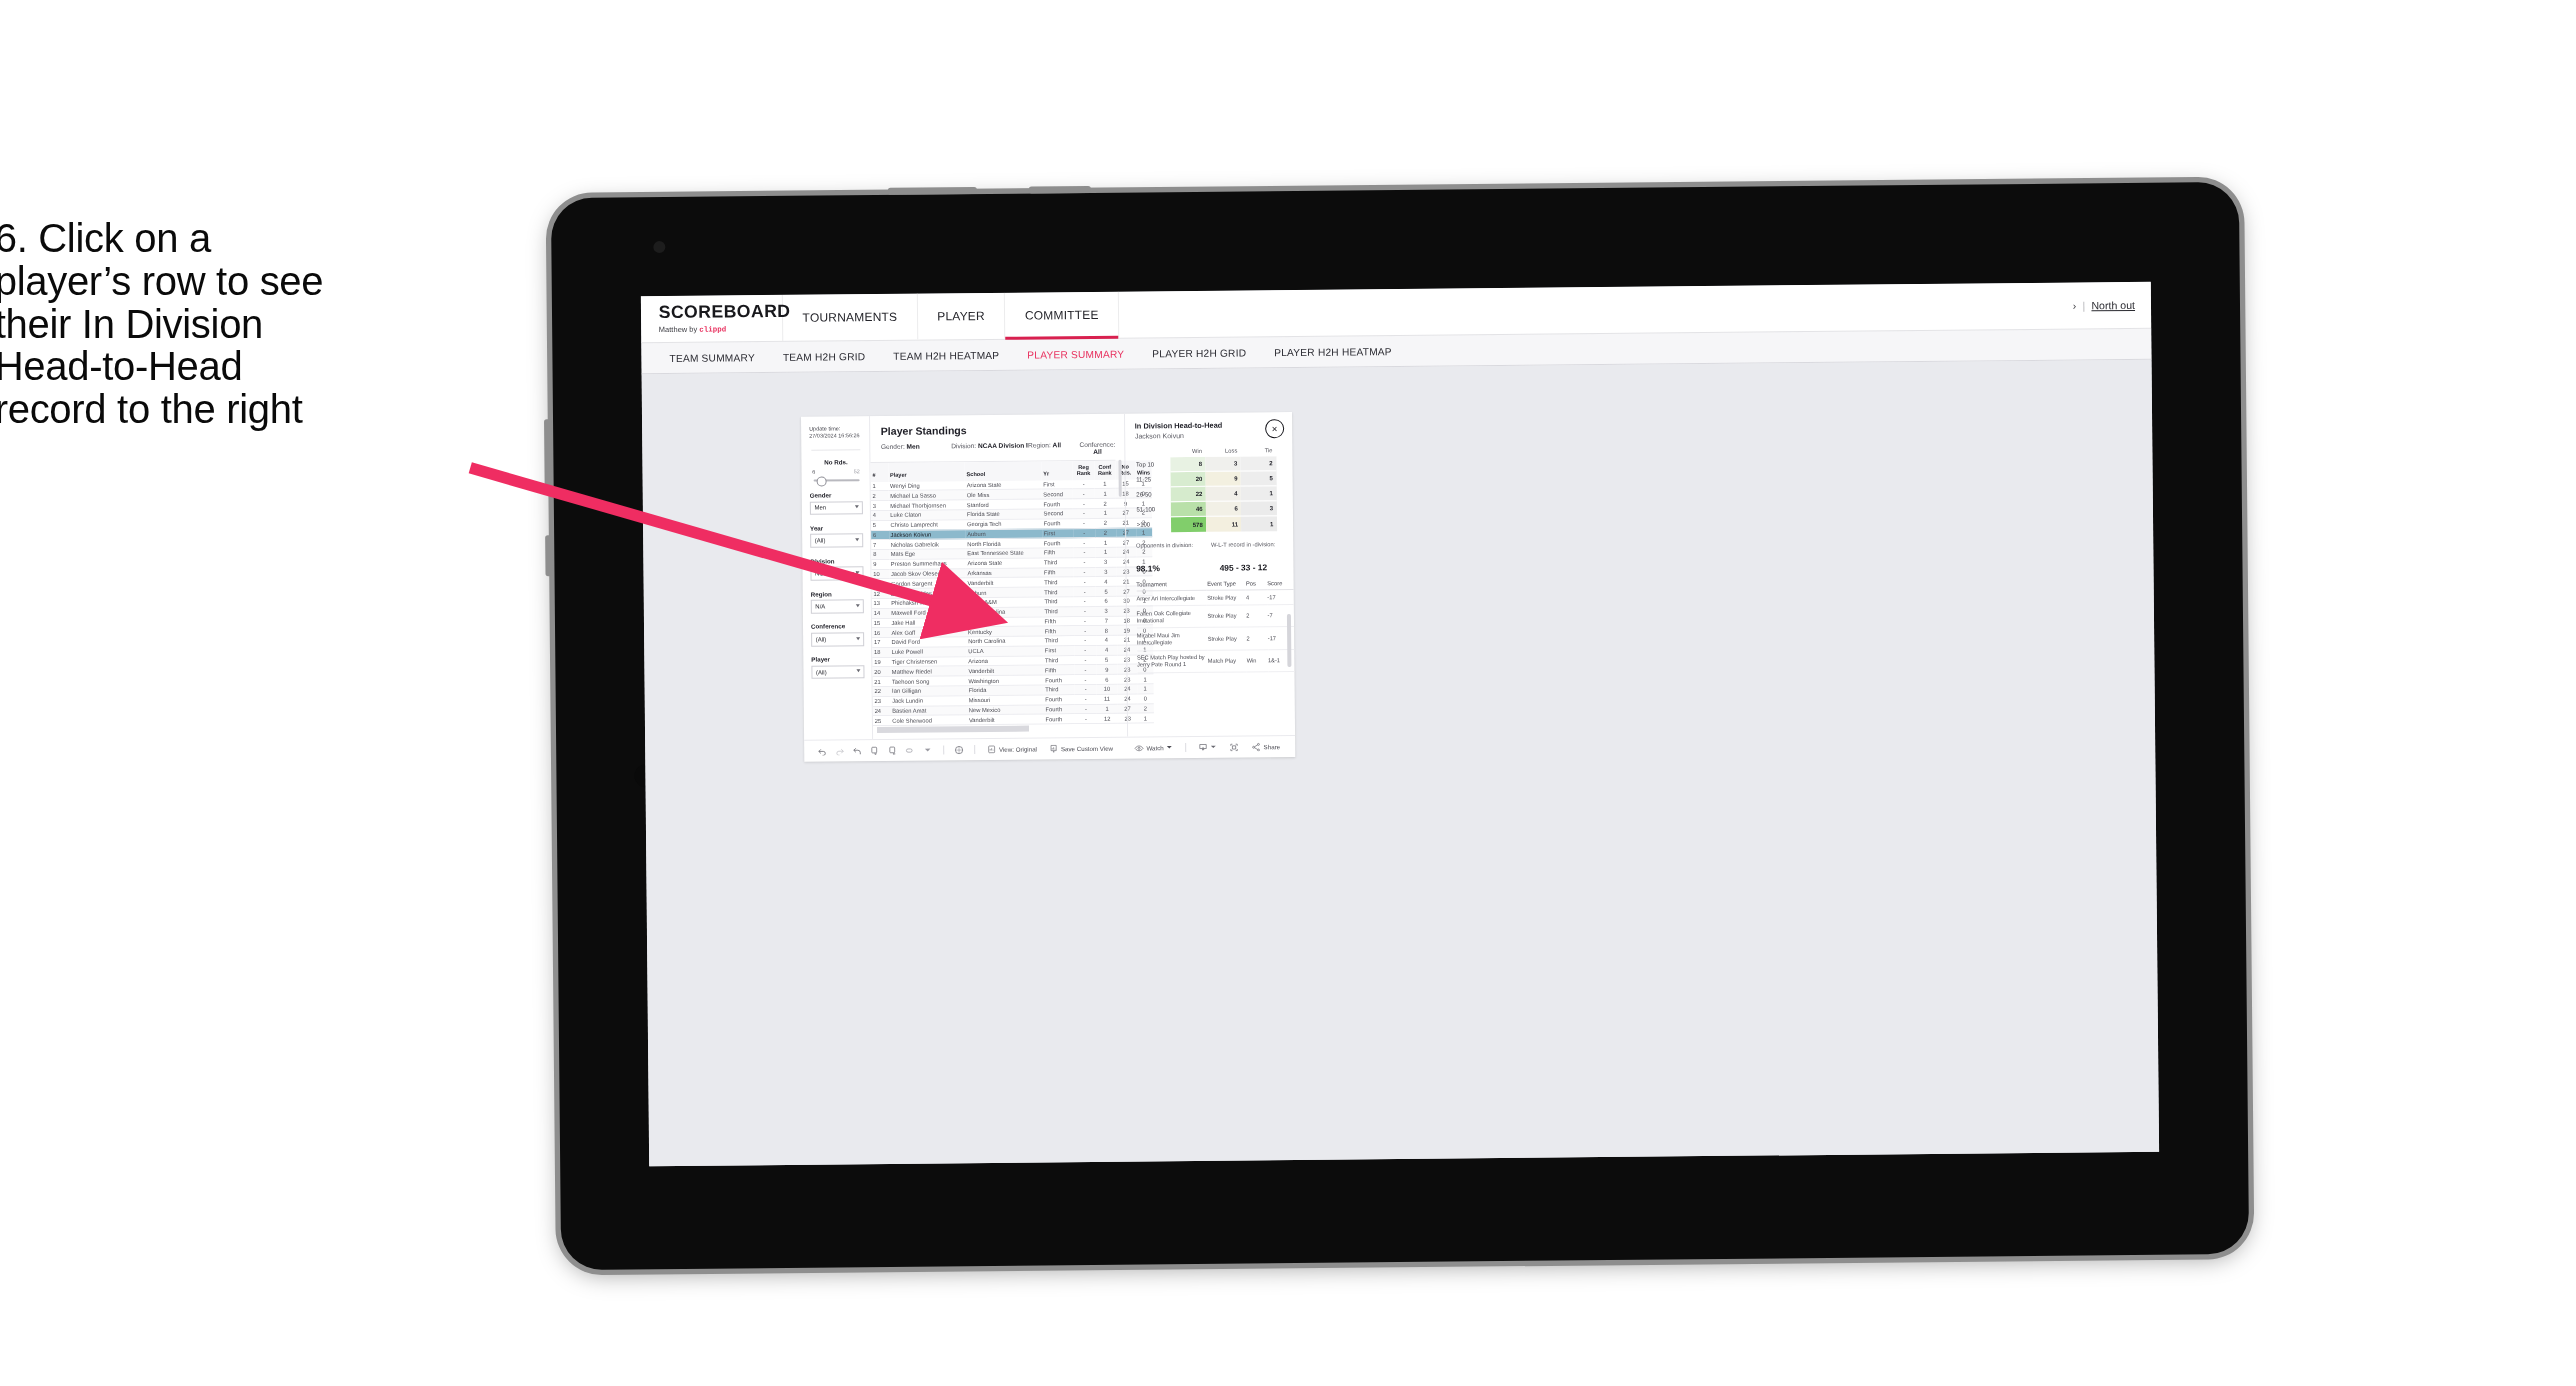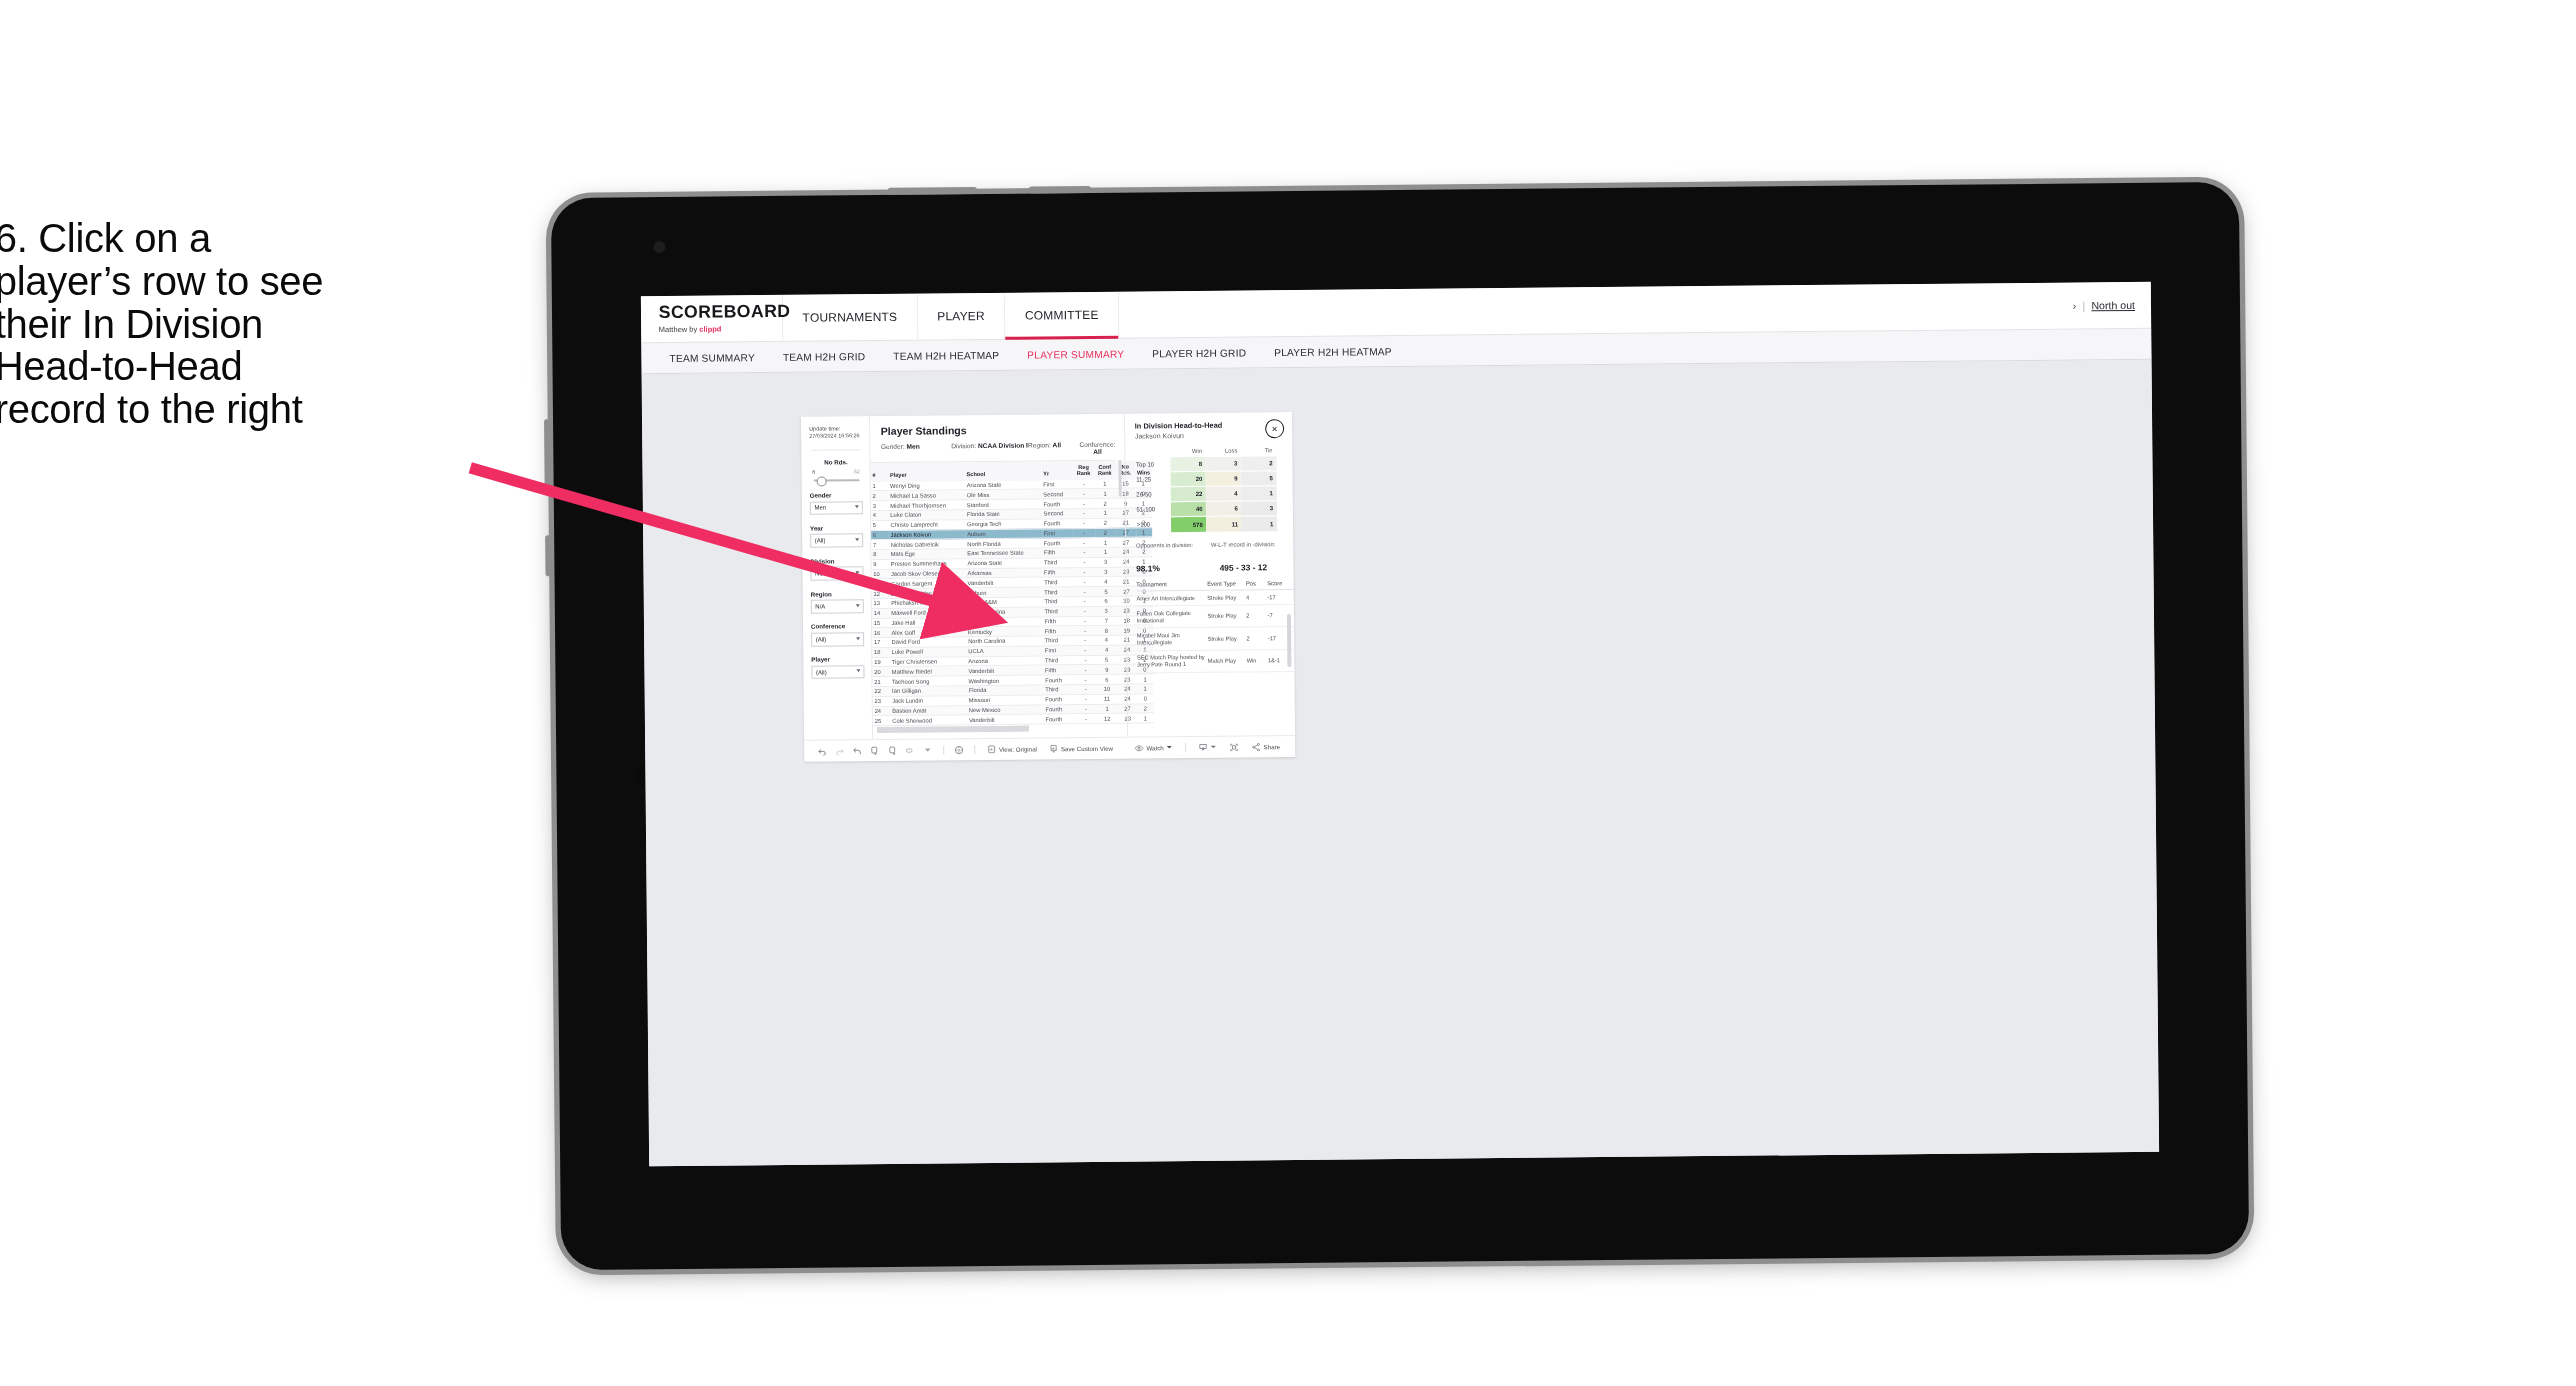--- a/index.html
+++ b/index.html
@@ -41,21 +41,21 @@
     background:#e9eaee;overflow:hidden;
   }
   
   .app-topbar{height:46px;background:#fff;display:flex;align-items:stretch;
     border-bottom:0.9px solid #e3e3e6;position:relative;}
   .brand{width:142px;display:flex;flex-direction:column;justify-content:center;
     padding-left:17.7px;border-right:0.9px solid #ececed;box-sizing:border-box;}
   .brand-name{font-size:17.7px;font-weight:bold;letter-spacing:0.4px;color:#18181c;
     font-family:"Liberation Sans", sans-serif;line-height:1;}
   .brand-sub{font-size:7.5px;color:#3c3c42;margin-top:2.7px;}
-  .brand-sub b{color:#e8315f;font-weight:bold;}
+  .brand-sub b{color:#e8315f;font-weight:bold;font-family:Liberation Mono, monospace;}
   .topnav{display:flex;align-items:stretch;}
   .topnav-item{display:flex;align-items:center;padding:0 19.5px;font-size:12px;
     color:#24242a;border-right:0.9px solid #ececed;position:relative;letter-spacing:0.2px;}
   .topnav-item.active::after{content:"";position:absolute;left:0;right:0;bottom:-0.9px;height:2.7px;background:#d8204f;}
   .topbar-right{margin-left:auto;display:flex;align-items:center;padding-right:16px;gap:6.2px;
     font-size:10.6px;color:#3a3a40;}
   .topbar-right .sep{color:#b9b9bd;}
   .signout{text-decoration:underline;color:#2a2a30;}
   
   .subnav{height:30px;background:#f6f6f8;display:flex;align-items:center;gap:0;

